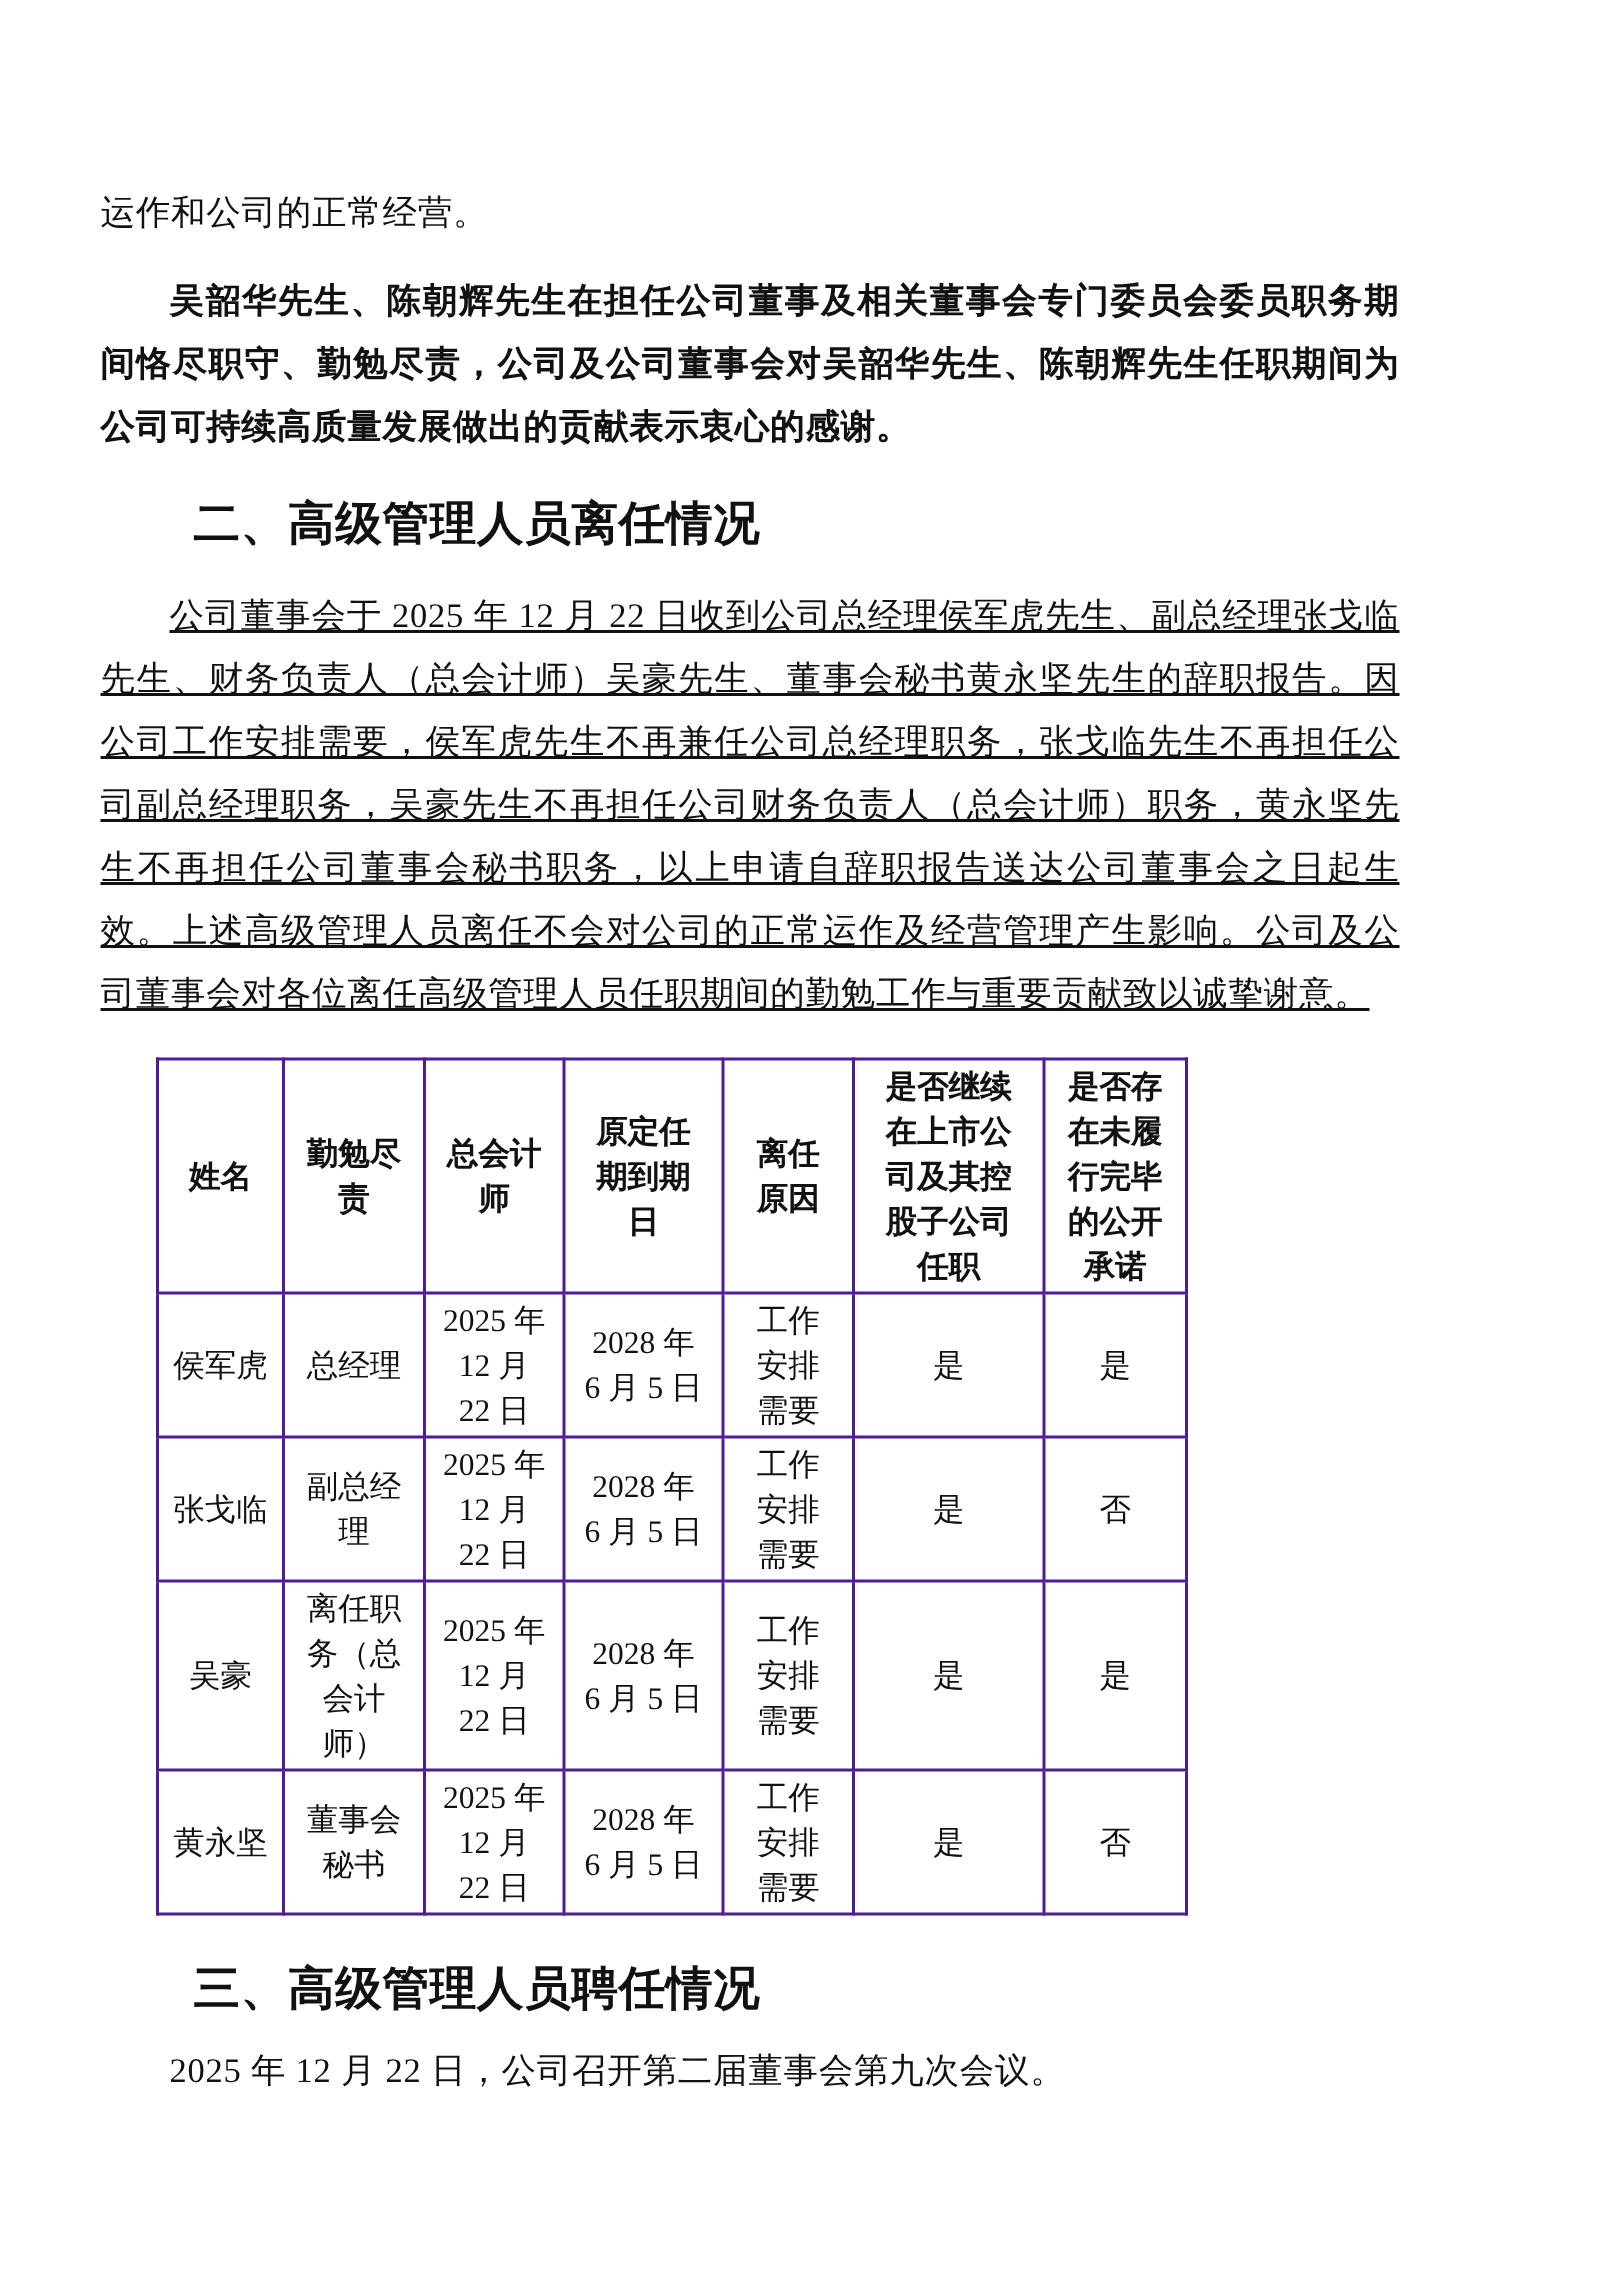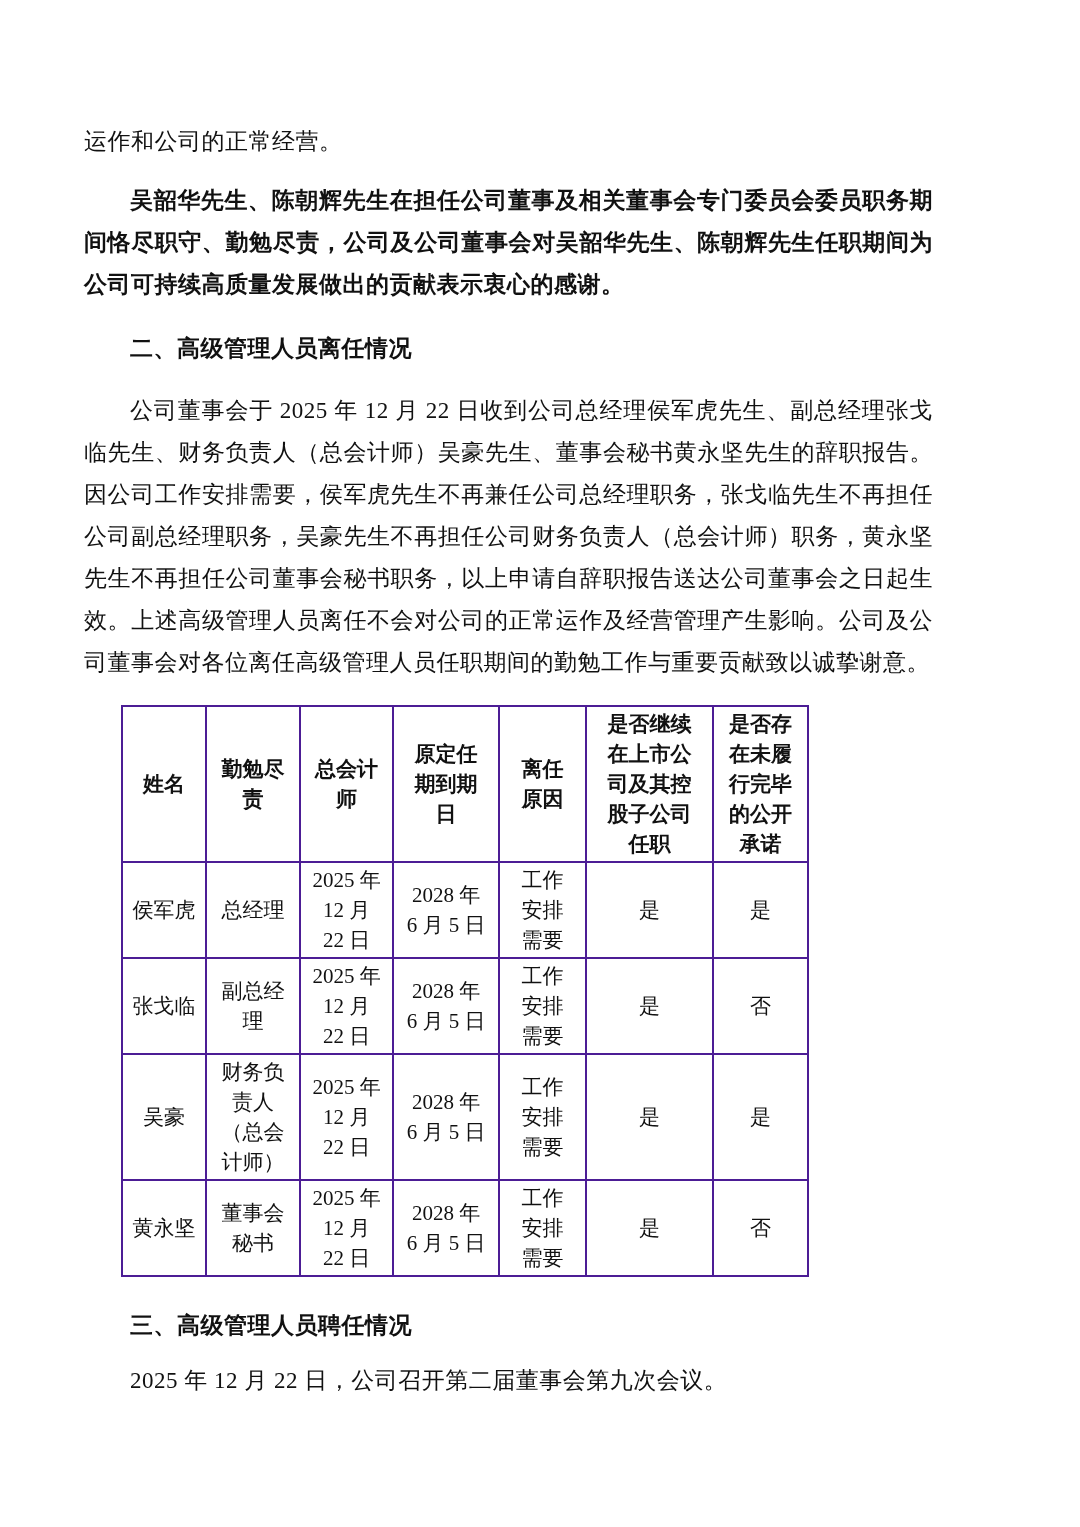--- a/index.html
+++ b/index.html
@@ -12,43 +12,43 @@
     width: 1080px;
     height: 1527px;
     background: #ffffff;
     color: #111111;
     font-family: "Liberation Serif", "DejaVu Serif", serif;
     overflow: hidden;
     box-sizing: border-box;
   }
   .content {
     box-sizing: border-box;
-    padding: 121px 147px 0 84px;
+    padding: 121px 147px 0 67px;
     width: 100%;
   }
   .para {
     margin: 0;
     font-size: 23px;
     line-height: 42px;
     text-align: justify;
     letter-spacing: 0.5px;
   }
   .indent { text-indent: 2em; }
   .heading {
     margin: 0;
-    font-size: 23px;
+    font-size: 31px;
     line-height: 42px;
     font-weight: bold;
     text-indent: 2em;
     letter-spacing: 0.5px;
   }
   .gap-a { margin-bottom: 17px; }
   .gap-b { margin-bottom: 22px; font-weight: bold; }
   .gap-c { margin-bottom: 20px; }
-  .gap-d { margin-bottom: 21px; }
+  .gap-d { margin-bottom: 21px; text-decoration: underline; }
 
   table.departure {
     margin-left: 37px;
     width: 686px;
     border-collapse: collapse;
     table-layout: fixed;
     font-size: 21px;
     line-height: 30px;
   }
   table.departure th,
@@ -117,21 +117,21 @@
             <td>张戈临</td>
             <td>副总经理</td>
             <td>2025 年 12 月 22 日</td>
             <td>2028 年 6 月 5 日</td>
             <td>工作安排需要</td>
             <td>是</td>
             <td>否</td>
           </tr>
           <tr>
             <td>吴豪</td>
-            <td>财务负责人（总会计师）</td>
+            <td>离任职务（总会计师）</td>
             <td>2025 年 12 月 22 日</td>
             <td>2028 年 6 月 5 日</td>
             <td>工作安排需要</td>
             <td>是</td>
             <td>是</td>
           </tr>
           <tr>
             <td>黄永坚</td>
             <td>董事会秘书</td>
             <td>2025 年 12 月 22 日</td>

